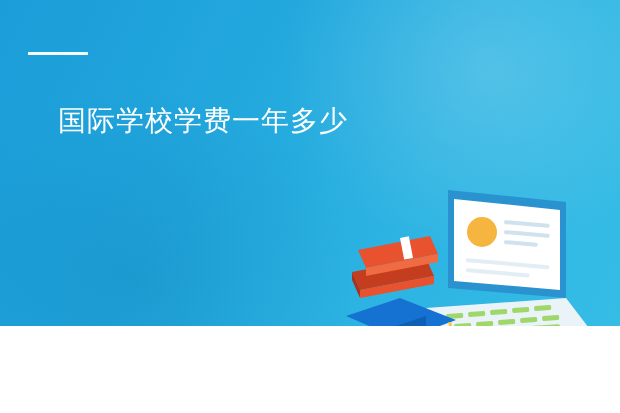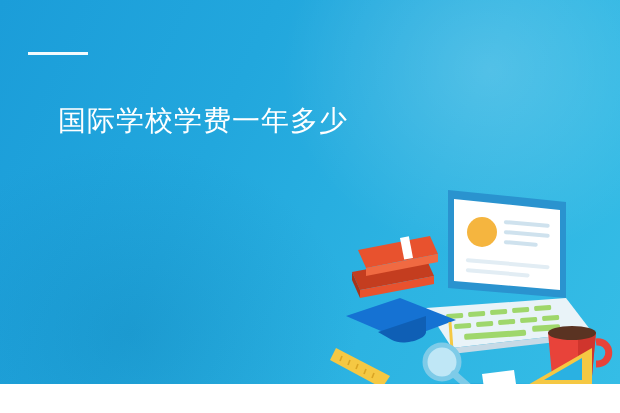--- a/index.html
+++ b/index.html
@@ -5,21 +5,21 @@
   * { box-sizing: border-box; margin: 0; padding: 0; }
   html, body {
     width: 620px;
     height: 413px;
     overflow: hidden;
     font-family: "Liberation Sans", sans-serif;
   }
   .banner {
     position: relative;
     width: 620px;
-    height: 384px;
+    height: 326px;
     overflow: hidden;
     background: linear-gradient(115deg, #1b9dd9 0%, #22a7dd 35%, #2cb3e2 65%, #35bde6 100%);
   }
   
   .glow {
     position: absolute;
     top: -120px;
     right: -80px;
     width: 420px;
     height: 380px;

